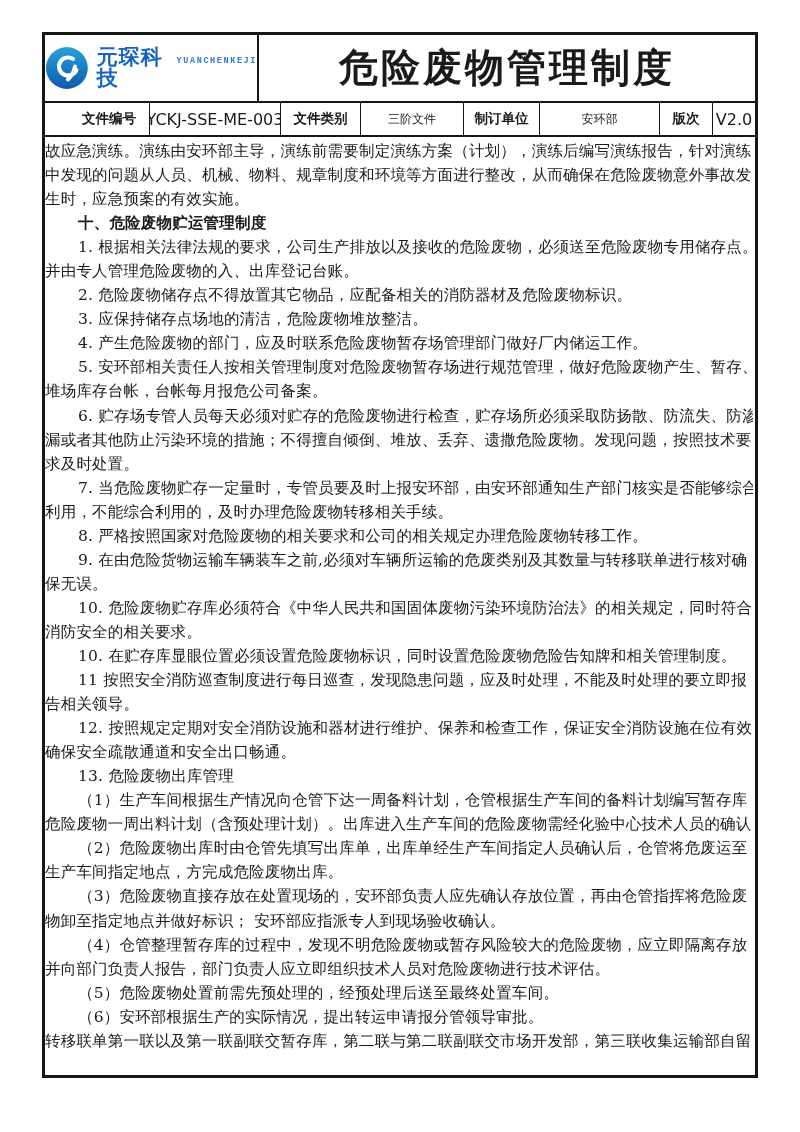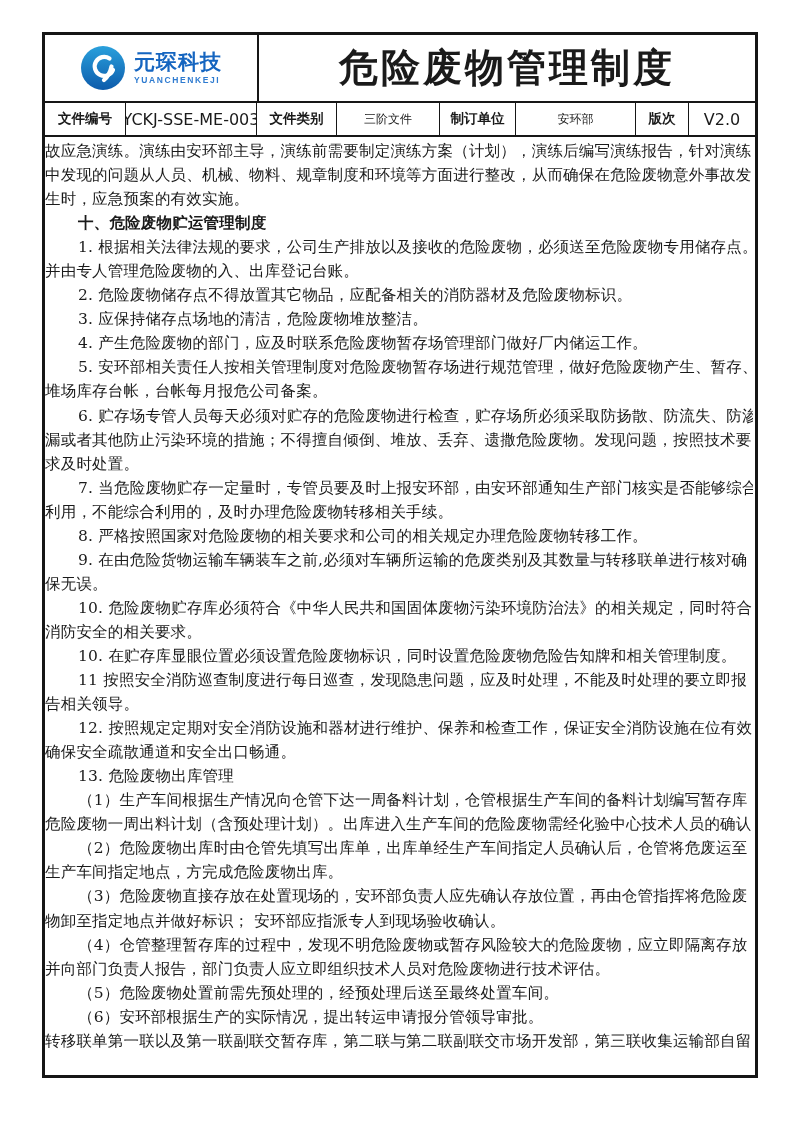--- a/index.html
+++ b/index.html
@@ -6,23 +6,23 @@
   .page{position:relative;width:800px;height:1132px;background:#ffffff;overflow:hidden;
         font-family:"DejaVu Serif", serif;color:#1a1a1a;}
   .doc{position:absolute;left:42px;top:32px;width:716px;height:1046px;
        border:3px solid #161616;box-sizing:border-box;background:#fff;
        display:flex;flex-direction:column;}
   
   .hdr{display:flex;height:66px;border-bottom:2px solid #161616;flex:0 0 auto;}
   .logo-cell{width:214px;flex:0 0 auto;border-right:2px solid #161616;
              display:flex;align-items:center;justify-content:center;gap:8px;box-sizing:border-box;}
   .logo-mark{width:46px;height:46px;display:block;}
-  .logo-text{display:flex;flex-direction:column;line-height:1;}
+  .logo-text{display:flex;line-height:1;}
   .brand-cn{font-family:"DejaVu Sans", sans-serif;font-weight:bold;font-size:21px;color:#1565c0;letter-spacing:1px;}
-  .brand-en{font-family:Liberation Sans, sans-serif;font-size:8.5px;color:#2e7bd0;letter-spacing:1.6px;margin-top:3px;font-weight:bold;}
+  .brand-en{font-family:Liberation Mono, monospace;font-size:8.5px;color:#2e7bd0;letter-spacing:1.6px;margin-top:10px;font-weight:bold;}
   .title-cell{flex:1;display:flex;align-items:center;justify-content:center;}
   .doc-title{margin:0;font-size:39px;font-weight:bold;letter-spacing:3px;font-family:"DejaVu Serif", serif;}
   
   .meta{display:flex;height:34px;border-bottom:2px solid #161616;flex:0 0 auto;box-sizing:border-box;}
   .mcell{display:flex;align-items:center;justify-content:center;box-sizing:border-box;
          border-right:1px solid #161616;font-size:13.5px;overflow:hidden;white-space:nowrap;}
   .mcell:last-child{border-right:none;}
   .mlabel{font-weight:bold;font-family:"DejaVu Serif", serif;}
   .mvalue{font-family:"DejaVu Sans", sans-serif;font-size:16px;}
   .mvalue.cjk{font-family:"DejaVu Serif", serif;font-size:12px;}
@@ -56,21 +56,21 @@
           <span class="brand-cn">元琛科技</span>
           <span class="brand-en">YUANCHENKEJI</span>
         </span>
       </div>
       <div class="title-cell">
         <h1 class="doc-title">危险废物管理制度</h1>
       </div>
     </div>
 
     <div class="meta" id="metaRow">
-        <div class="mcell mlabel" style="width: 81px;">文件编号</div>
+        <div class="mcell mlabel" style="width: 81px; margin-left: 24px;">文件编号</div>
         <div class="mcell mvalue" style="width: 131px;">YCKJ-SSE-ME-003</div>
         <div class="mcell mlabel" style="width: 80px; text-align: center;">文件类别</div>
         <div class="mcell mvalue cjk" style="width: 103px;">三阶文件</div>
         <div class="mcell mlabel" style="width: 76px;">制订单位</div>
         <div class="mcell mvalue cjk" style="width: 120px;">安环部</div>
         <div class="mcell mlabel" style="width: 53px;">版次</div>
         <div class="mcell mvalue" style="flex: 1 1 0%;">V2.0</div>
       </div>
 
     <div class="body-text" id="bodyLines">

